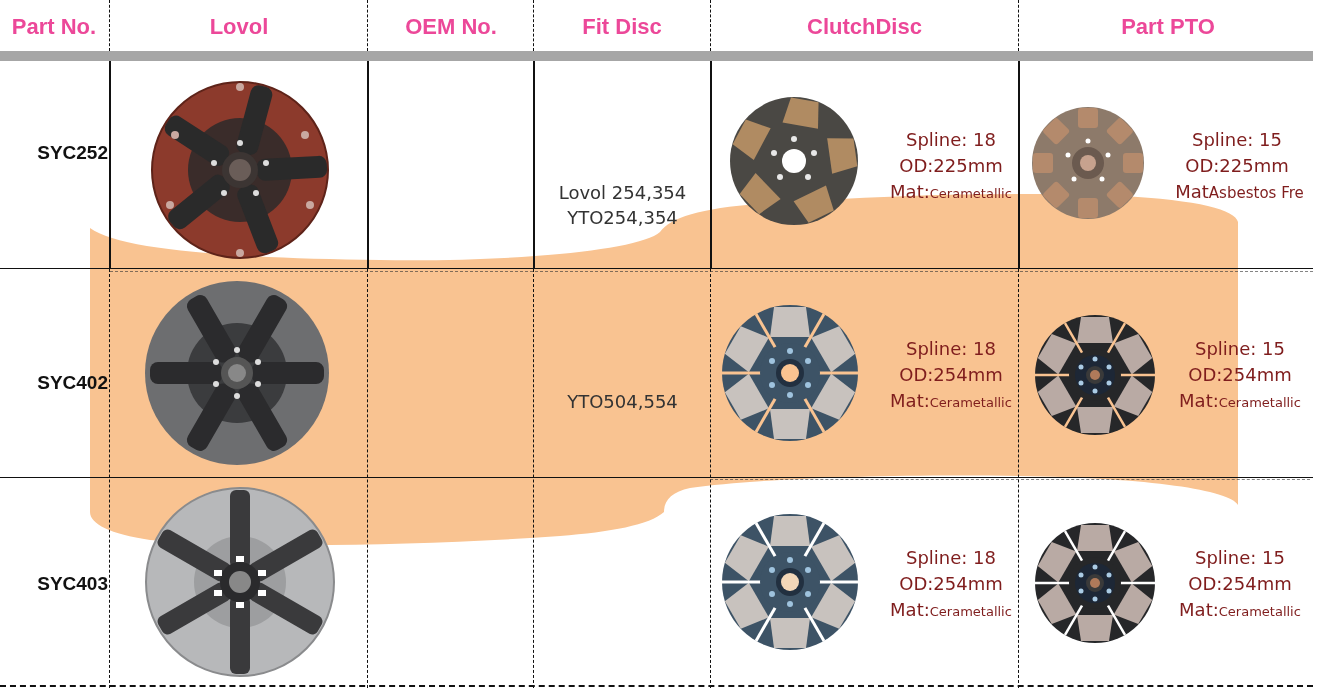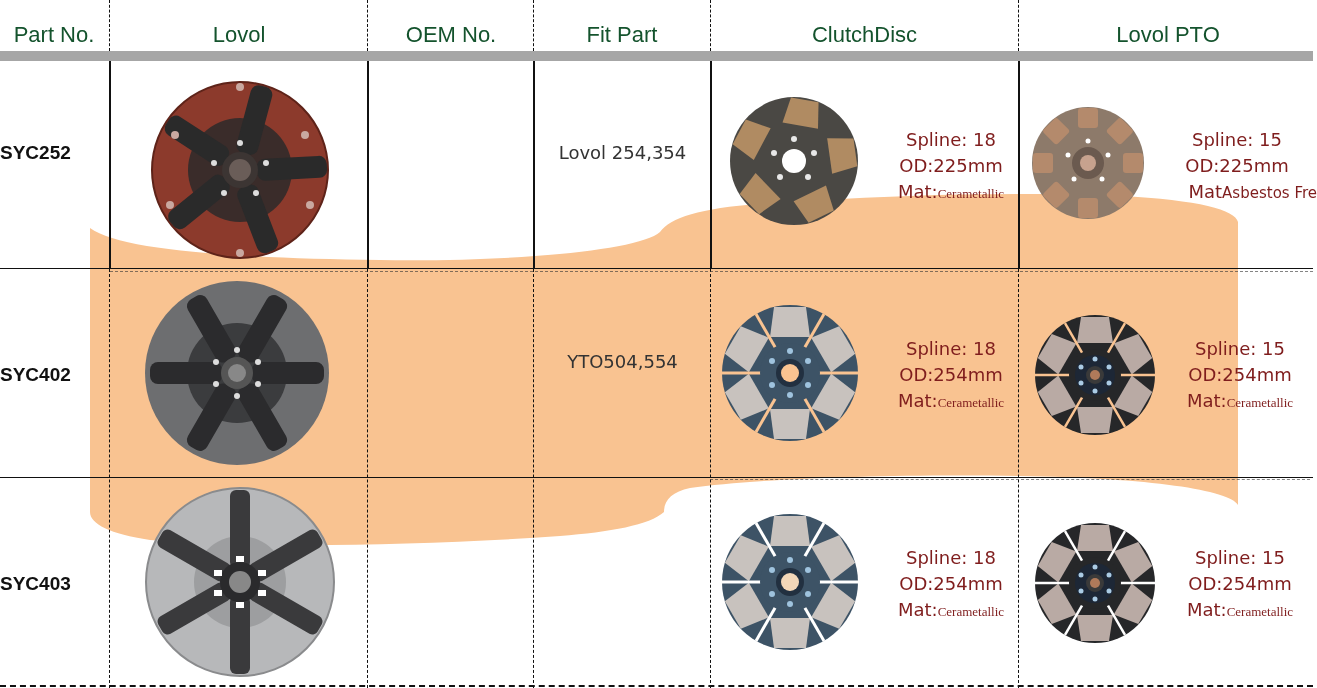--- a/index.html
+++ b/index.html
@@ -1,28 +1,28 @@
 <!DOCTYPE html>
 <html><head>
 <meta charset="utf-8">
 <style>
   html,body{margin:0;padding:0;background:#fff;}
   body{width:1317px;height:688px;position:relative;overflow:hidden;font-family:"DejaVu Sans","Liberation Sans",sans-serif;color:#222;}
   .abs{position:absolute;}
-  .hdr{position:absolute;top:18px;height:34px;font-family:"Liberation Sans",sans-serif;font-weight:normal;font-size:22px;color:#14532d;text-align:center;line-height:34px;}
+  .hdr{position:absolute;top:10px;height:34px;font-family:"Liberation Sans",sans-serif;font-weight:bold;font-size:22px;color:#ec4899;text-align:center;line-height:34px;}
   .grey-bar{position:absolute;left:0;top:51px;width:1313px;height:10px;background:#a6a6a6;}
   .vline{position:absolute;width:0;}
   .vsolid{border-left:2px solid #111;}
   .vdash{border-left:1.5px dashed #111;}
   .hline{position:absolute;height:0;border-top:1.5px solid #111;}
   .hdash{position:absolute;height:0;border-top:1.5px dashed #333;}
-  .pn{position:absolute;left:0;width:108px;text-align:left;font-family:"Liberation Sans",sans-serif;font-weight:bold;font-size:19px;color:#111;}
-  .fit{position:absolute;left:535px;width:175px;text-align:center;font-size:18px;line-height:25px;color:#333;}
+  .pn{position:absolute;left:0;width:108px;text-align:right;font-family:"Liberation Sans",sans-serif;font-weight:bold;font-size:19px;color:#111;}
+  .fit{position:absolute;left:535px;width:175px;text-align:center;font-size:18px;line-height:25px;color:#333;margin-top:40px;}
   .spec{position:absolute;width:130px;text-align:center;font-size:18px;line-height:26px;color:#7f1d1d;}
-  .spec .small{font-size:13px;font-family:Liberation Serif, serif;}
+  .spec .small{font-size:13px;}
   .img{position:absolute;}
 </style>
 </head>
 <body>
 
 <svg class="abs" style="left:0;top:0;z-index:0" width="1317" height="688">
   <path fill="#f9c391" d="
     M90,228
     C120,250 230,258 380,260
     C520,262 640,250 660,232
@@ -34,23 +34,23 @@
     C900,474 760,478 690,488
     C672,492 664,500 664,512
     C650,525 610,532 560,536
     C420,546 250,548 150,540
     C110,534 90,524 90,512 Z"></path>
 </svg>
 
 <div class="hdr" style="left:0;width:108px;z-index:2">Part No.</div>
 <div class="hdr" style="left:110px;width:258px;z-index:2">Lovol</div>
 <div class="hdr" style="left:368px;width:166px;z-index:2">OEM No.</div>
-<div class="hdr" style="left:534px;width:176px;z-index:2">Fit Part</div>
+<div class="hdr" style="left:534px;width:176px;z-index:2">Fit Disc</div>
 <div class="hdr" style="left:710px;width:309px;z-index:2">ClutchDisc</div>
-<div class="hdr" style="left:1019px;width:298px;z-index:2">Lovol PTO</div>
+<div class="hdr" style="left:1019px;width:298px;z-index:2">Part PTO</div>
 <div class="grey-bar" style="z-index:2"></div>
 
 <div class="vline vdash" style="left:109px;top:0;height:51px;z-index:3"></div>
 <div class="vline vdash" style="left:367px;top:0;height:51px;z-index:3"></div>
 <div class="vline vdash" style="left:533px;top:0;height:51px;z-index:3"></div>
 <div class="vline vdash" style="left:710px;top:0;height:51px;z-index:3"></div>
 <div class="vline vdash" style="left:1018px;top:0;height:51px;z-index:3"></div>
 
 <div class="vline vsolid" style="left:109px;top:61px;height:208px;z-index:3"></div>
 <div class="vline vsolid" style="left:367px;top:61px;height:208px;z-index:3"></div>
@@ -97,20 +97,21 @@
       <circle cx="165" cy="60" r="4"></circle>
       <circle cx="30" cy="130" r="4"></circle>
       <circle cx="170" cy="130" r="4"></circle>
       <circle cx="100" cy="178" r="4"></circle>
       <circle cx="100" cy="12" r="4"></circle>
     </g>
 </svg>
 
 <div class="fit" style="top:140px;z-index:4">
   <div>Lovol 254,354</div>
+  <div>YTO254,354</div>
 </div>
 
 <svg class="img" style="left:728px;top:95px;z-index:4" width="132" height="132" viewBox="0 0 132 132">
   <circle cx="66" cy="66" r="64" fill="#4a4844"></circle>
   <g fill="#b08b62">
     <path d="M52,4 L80,4 L84,30 L48,30 Z" transform="rotate(10 66 66)"></path>
     <path d="M52,4 L80,4 L84,30 L48,30 Z" transform="rotate(82 66 66)"></path>
     <path d="M52,4 L80,4 L84,30 L48,30 Z" transform="rotate(154 66 66)"></path>
     <path d="M52,4 L80,4 L84,30 L48,30 Z" transform="rotate(226 66 66)"></path>
     <path d="M52,4 L80,4 L84,30 L48,30 Z" transform="rotate(298 66 66)"></path>
@@ -148,24 +149,24 @@
       <circle cx="58" cy="36" r="2.5"></circle>
       <circle cx="78" cy="50" r="2.5"></circle>
       <circle cx="72" cy="74" r="2.5"></circle>
       <circle cx="44" cy="74" r="2.5"></circle>
       <circle cx="38" cy="50" r="2.5"></circle>
     </g>
 </svg>
 <div class="spec" style="left:1162px;top:127px;width:150px;z-index:4">
   <div>Spline: 15</div>
   <div>OD:225mm</div>
-  <div style="white-space:nowrap;overflow:hidden;width:155px;text-align:right"><span>Mat</span><span style="font-size:15px">Asbestos Fre</span></div>
-</div>
-
-<div class="pn" style="top:364px;z-index:4">SYC402</div>
+  <div style="white-space:nowrap;overflow:hidden;width:155px;text-align:center"><span>Mat</span><span style="font-size:15px">Asbestos Fre</span></div>
+</div>
+
+<div class="pn" style="top:372px;z-index:4">SYC402</div>
 
 <svg class="img" style="left:140px;top:276px;z-index:4" width="195" height="195" viewBox="0 0 195 195">
   <circle cx="97" cy="97" r="92" fill="#6d6e70"></circle>
   <circle cx="97" cy="97" r="50" fill="#3b3c3e"></circle>
   <g fill="#2b2b2d">
     <rect x="86" y="10" width="22" height="72" rx="8" transform="rotate(30 97 97)"></rect>
     <rect x="86" y="10" width="22" height="72" rx="8" transform="rotate(90 97 97)"></rect>
     <rect x="86" y="10" width="22" height="72" rx="8" transform="rotate(150 97 97)"></rect>
     <rect x="86" y="10" width="22" height="72" rx="8" transform="rotate(210 97 97)"></rect>
     <rect x="86" y="10" width="22" height="72" rx="8" transform="rotate(270 97 97)"></rect>

